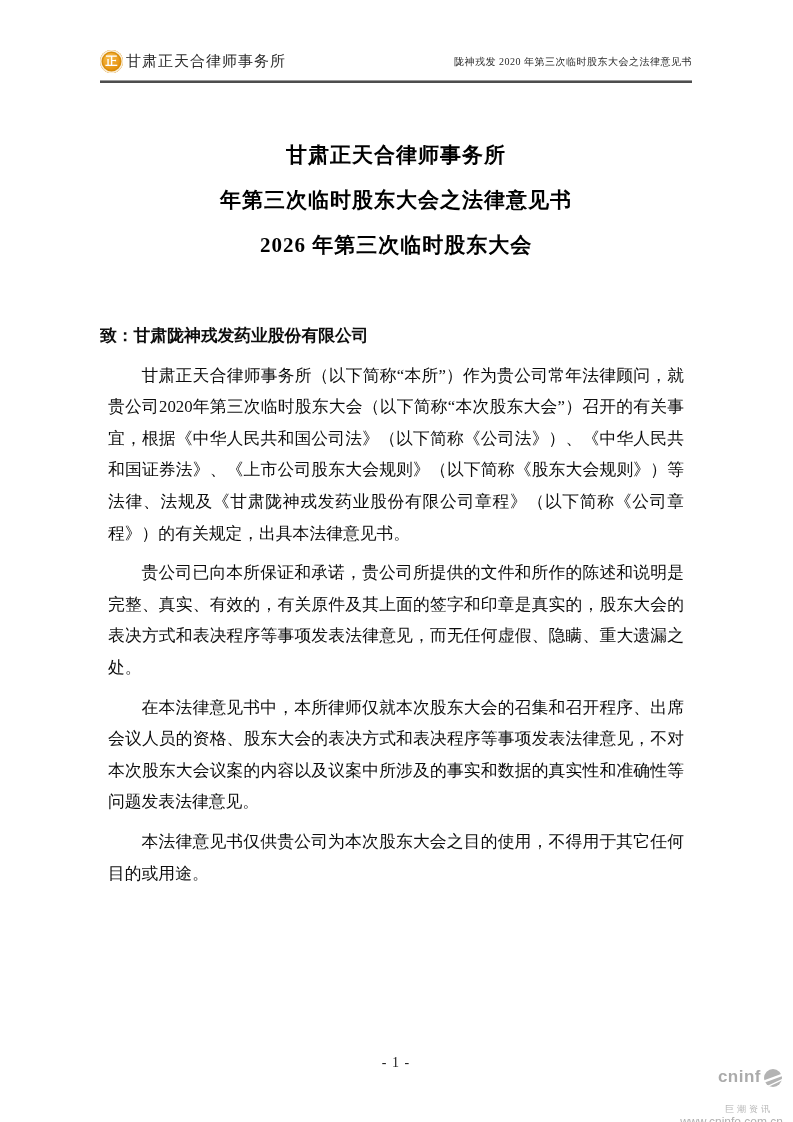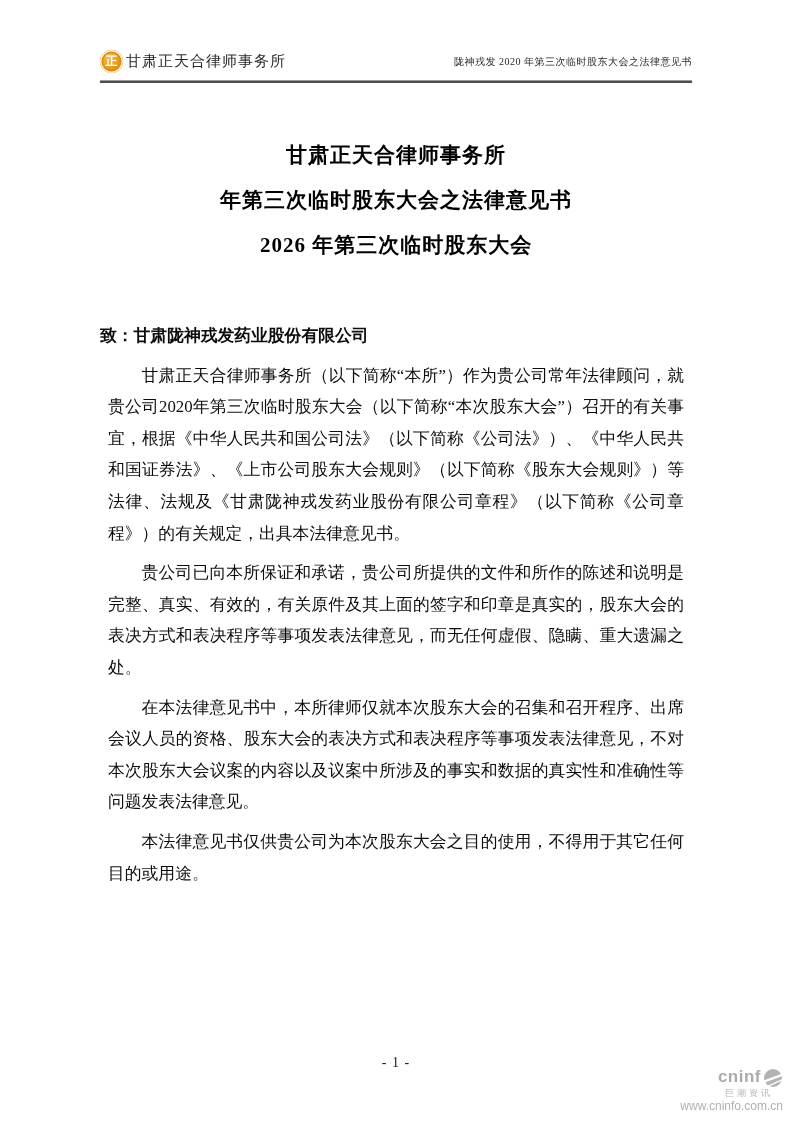--- a/index.html
+++ b/index.html
@@ -131,21 +131,21 @@
   }
   .cninfo-swirl {
     width: 20px;
     height: 20px;
     flex: 0 0 auto;
   }
   .cninfo-cn {
     font-size: 9px;
     letter-spacing: 3px;
     color: #b5b5b5;
-    margin-top: 1px;
+    margin-top: 17px;
     padding-right: 10px;
   }
   .cninfo-url {
     font-size: 12px;
     color: #b0b0b0;
     margin-top: 1px;
   }
 </style>
 </head>
 <body>

